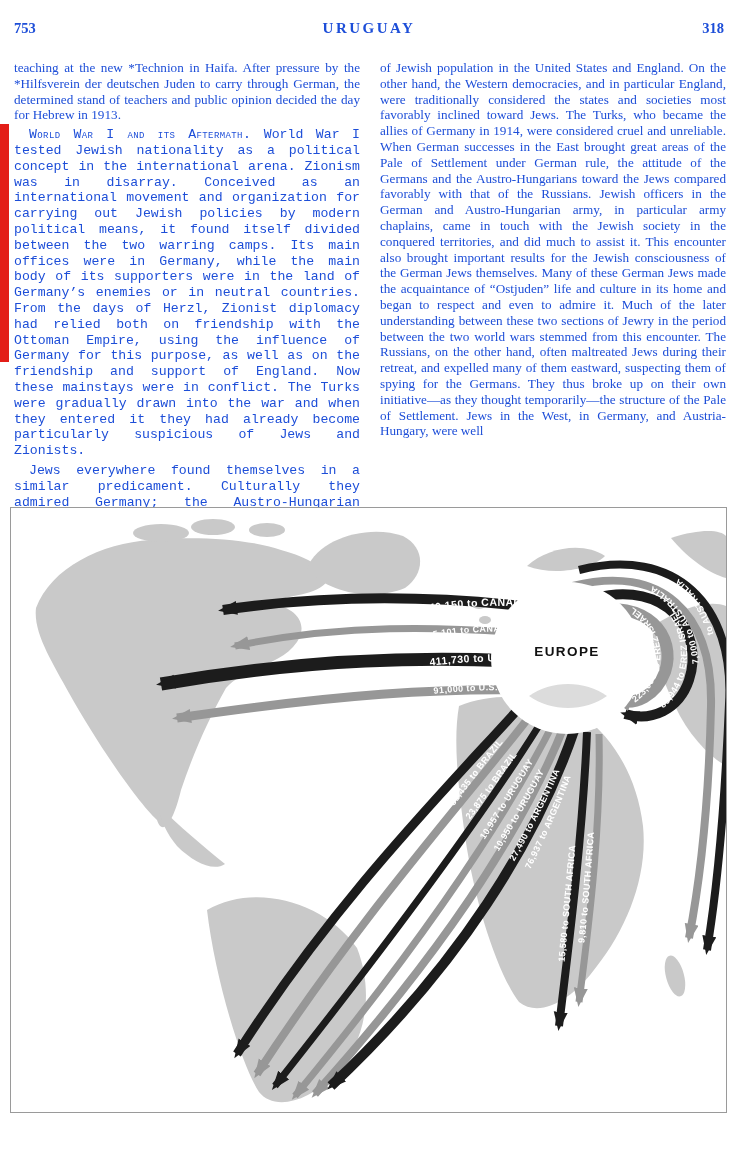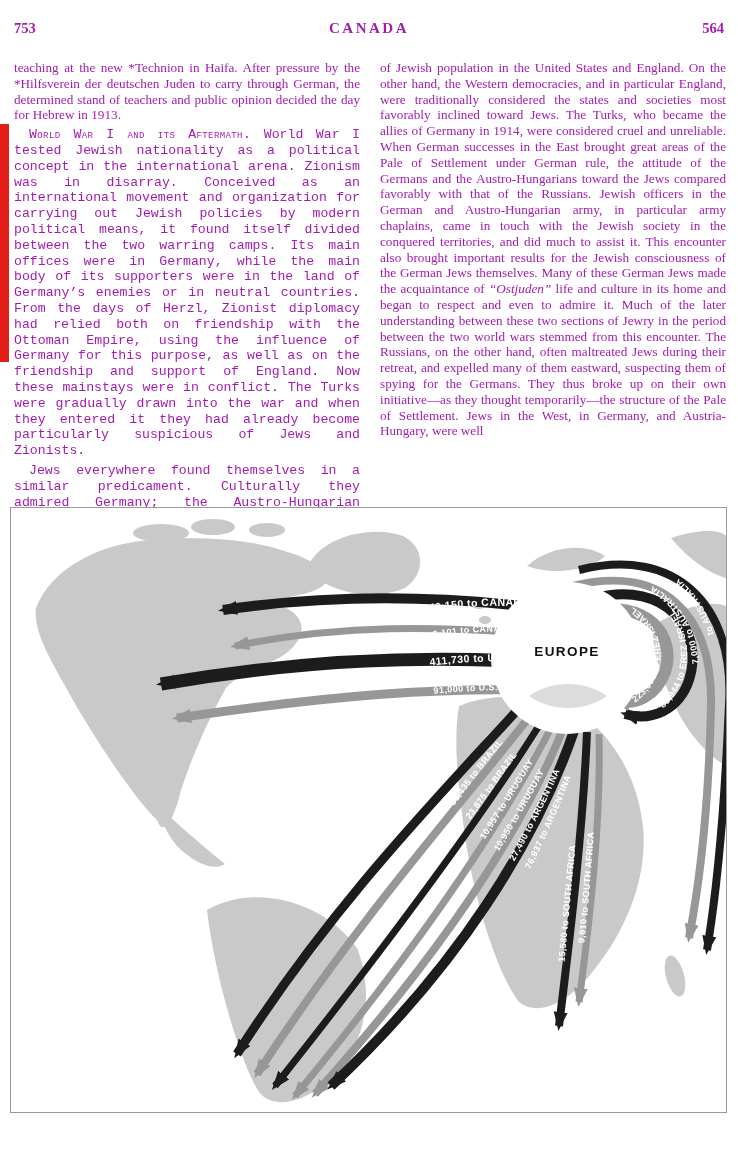--- a/index.html
+++ b/index.html
@@ -1,37 +1,37 @@
 <!DOCTYPE html>
 <html><head>
 <meta charset="utf-8">
 <style>
   html,body { margin:0; padding:0; background:#fff; }
   .page { position:relative; width:738px; height:1176px; background:#fff; overflow:hidden;
-          font-family:"Liberation Serif", serif; color:#a21caf; }
+          font-family:"Liberation Serif", serif; color:#1d4ed8; }
 
   
   .pn { position:absolute; top:20px; font-size:14.5px; font-weight:bold; }
   .pn-left { left:14px; }
   .pn-right { right:14px; }
   .running-head { position:absolute; top:20px; left:0; right:0; text-align:center;
                   font-size:15px; font-weight:bold; letter-spacing:2.5px; }
 
   
   .redbar { position:absolute; left:0; top:124px; width:9px; height:238px; background:#e31e18; }
 
   
   .col { position:absolute; top:56px; width:354px; text-align:justify;
          font-size:13.2px; line-height:15.8px; }
   .col-left { left:10px; }
   .col-right { left:376px; }
   .col p { margin:4px; }
   .col p.indent { text-indent:15px;font-family:Liberation Mono, monospace; }
   .sc { font-variant:small-caps; letter-spacing:0.4px; }
-  .ital { font-style:italic; }
+  .ital { }
 
   
   .map-box { position:absolute; left:10px; top:507px; width:717px; height:606px;
              background:#fff; border:1px solid #9a9a9a; box-sizing:border-box; }
   .map-box svg { display:block; width:715px; height:604px; }
   .band-label { font-family:"Liberation Sans", sans-serif; font-weight:bold;
                 font-size:9px; fill:#ffffff; letter-spacing:0.4px; }
   .lbl-lg { font-size:10.5px; }
   .europe-text { font-family:"Liberation Sans", sans-serif; font-weight:bold;
                  font-size:13.5px; letter-spacing:1.4px; fill:#111; }
@@ -39,22 +39,22 @@
   
   .caption { position:absolute; left:10px; top:1123px; width:720px;
              font-size:12.6px; line-height:15px; white-space:nowrap; }
 </style>
 </head>
 <body>
 
 <div class="page">
 
   <span class="pn pn-left">753</span>
-  <span class="running-head">CANADA</span>
-  <span class="pn pn-right">564</span>
+  <span class="running-head">URUGUAY</span>
+  <span class="pn pn-right">318</span>
 
   <div class="redbar"></div>
 
   <div class="col col-left">
     <p>teaching at the new *Technion in Haifa. After pressure by the *Hilfsverein der deutschen Juden to carry through German, the determined stand of teachers and public opinion decided the day for Hebrew in 1913.</p>
     <p class="indent"><span class="sc">World War I and its Aftermath.</span><span> World War I tested Jewish nationality as a political concept in the international arena. Zionism was in disarray. Conceived as an international movement and organization for carrying out Jewish policies by modern political means, it found itself divided between the two warring camps. Its main offices were in Germany, while the main body of its supporters were in the land of Germany’s enemies or in neutral countries. From the days of Herzl, Zionist diplomacy had relied both on friendship with the Ottoman Empire, using the influence of Germany for this purpose, as well as on the friendship and support of England. Now these mainstays were in conflict. The Turks were gradually drawn into the war and when they entered it they had already become particularly suspicious of Jews and Zionists.</span></p>
     <p class="indent">Jews everywhere found themselves in a similar predicament. Culturally they admired Germany; the Austro-Hungarian Emperor *Francis Joseph was considered a friend and protector of Jews. Russia and the Russians were hated and feared, in particular by the great mass of the recent immigrants from Russia, who now formed the great centers</p>
   </div>
 
   <div class="col col-right">

